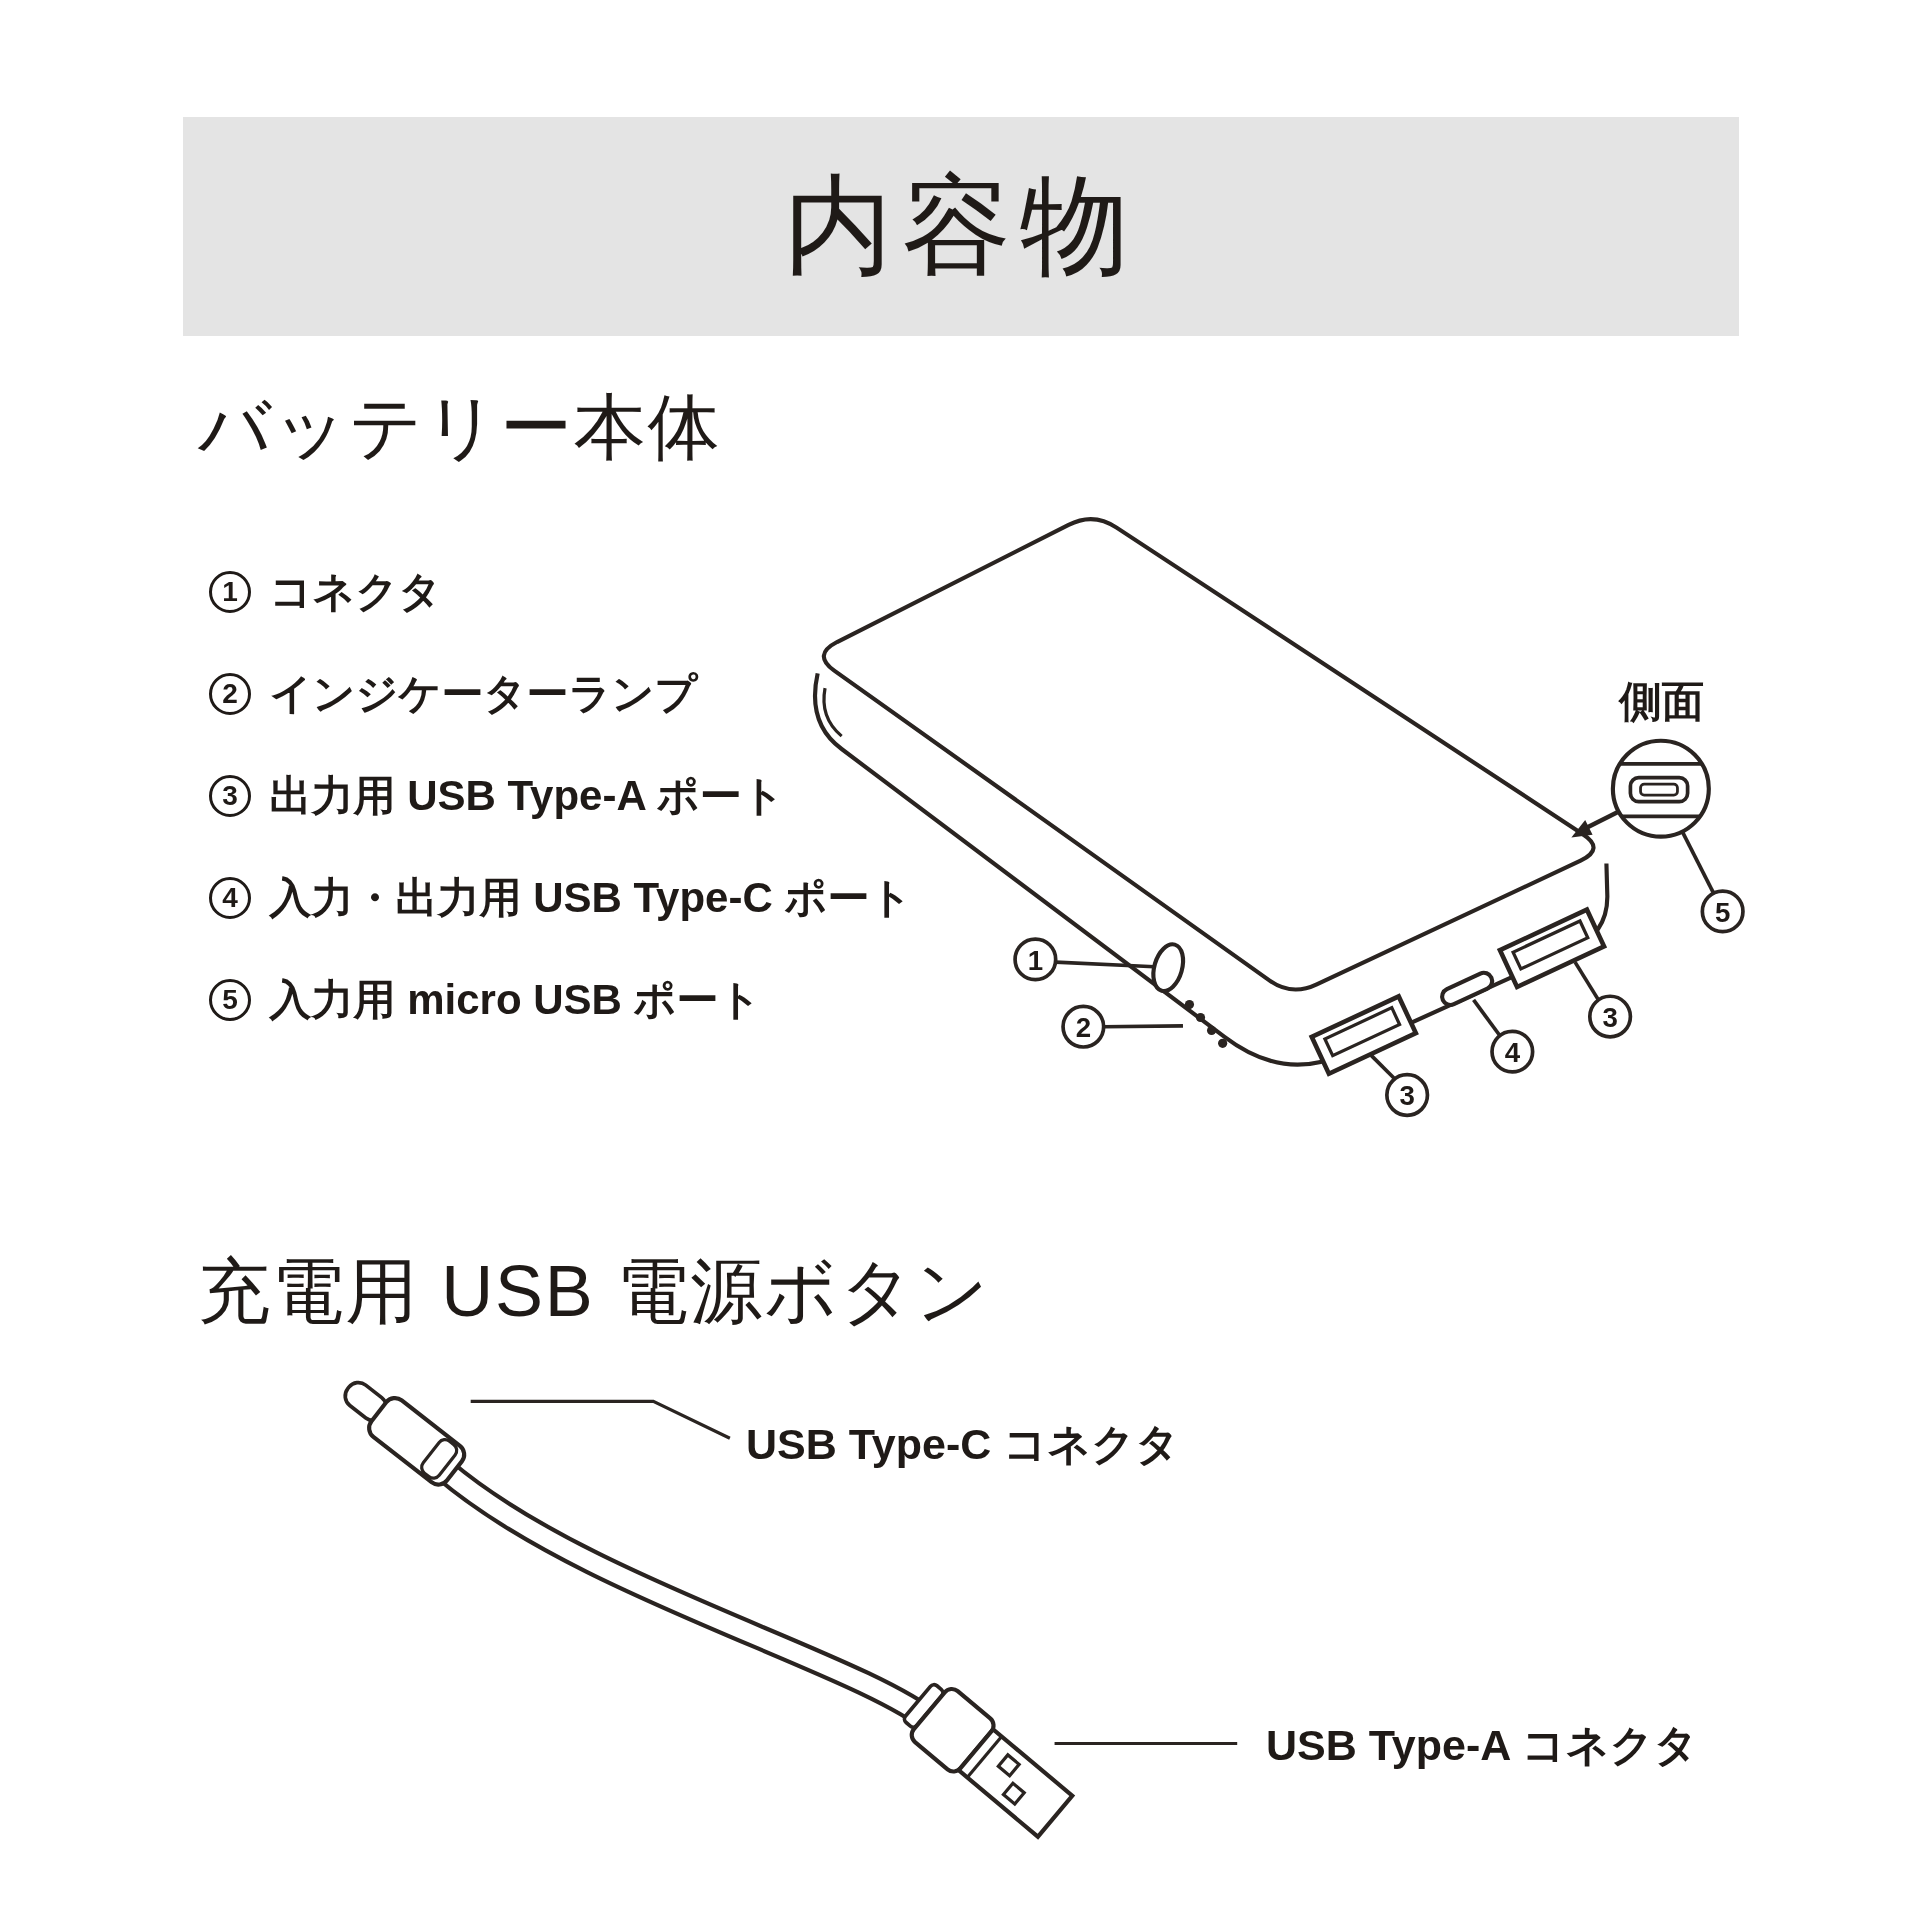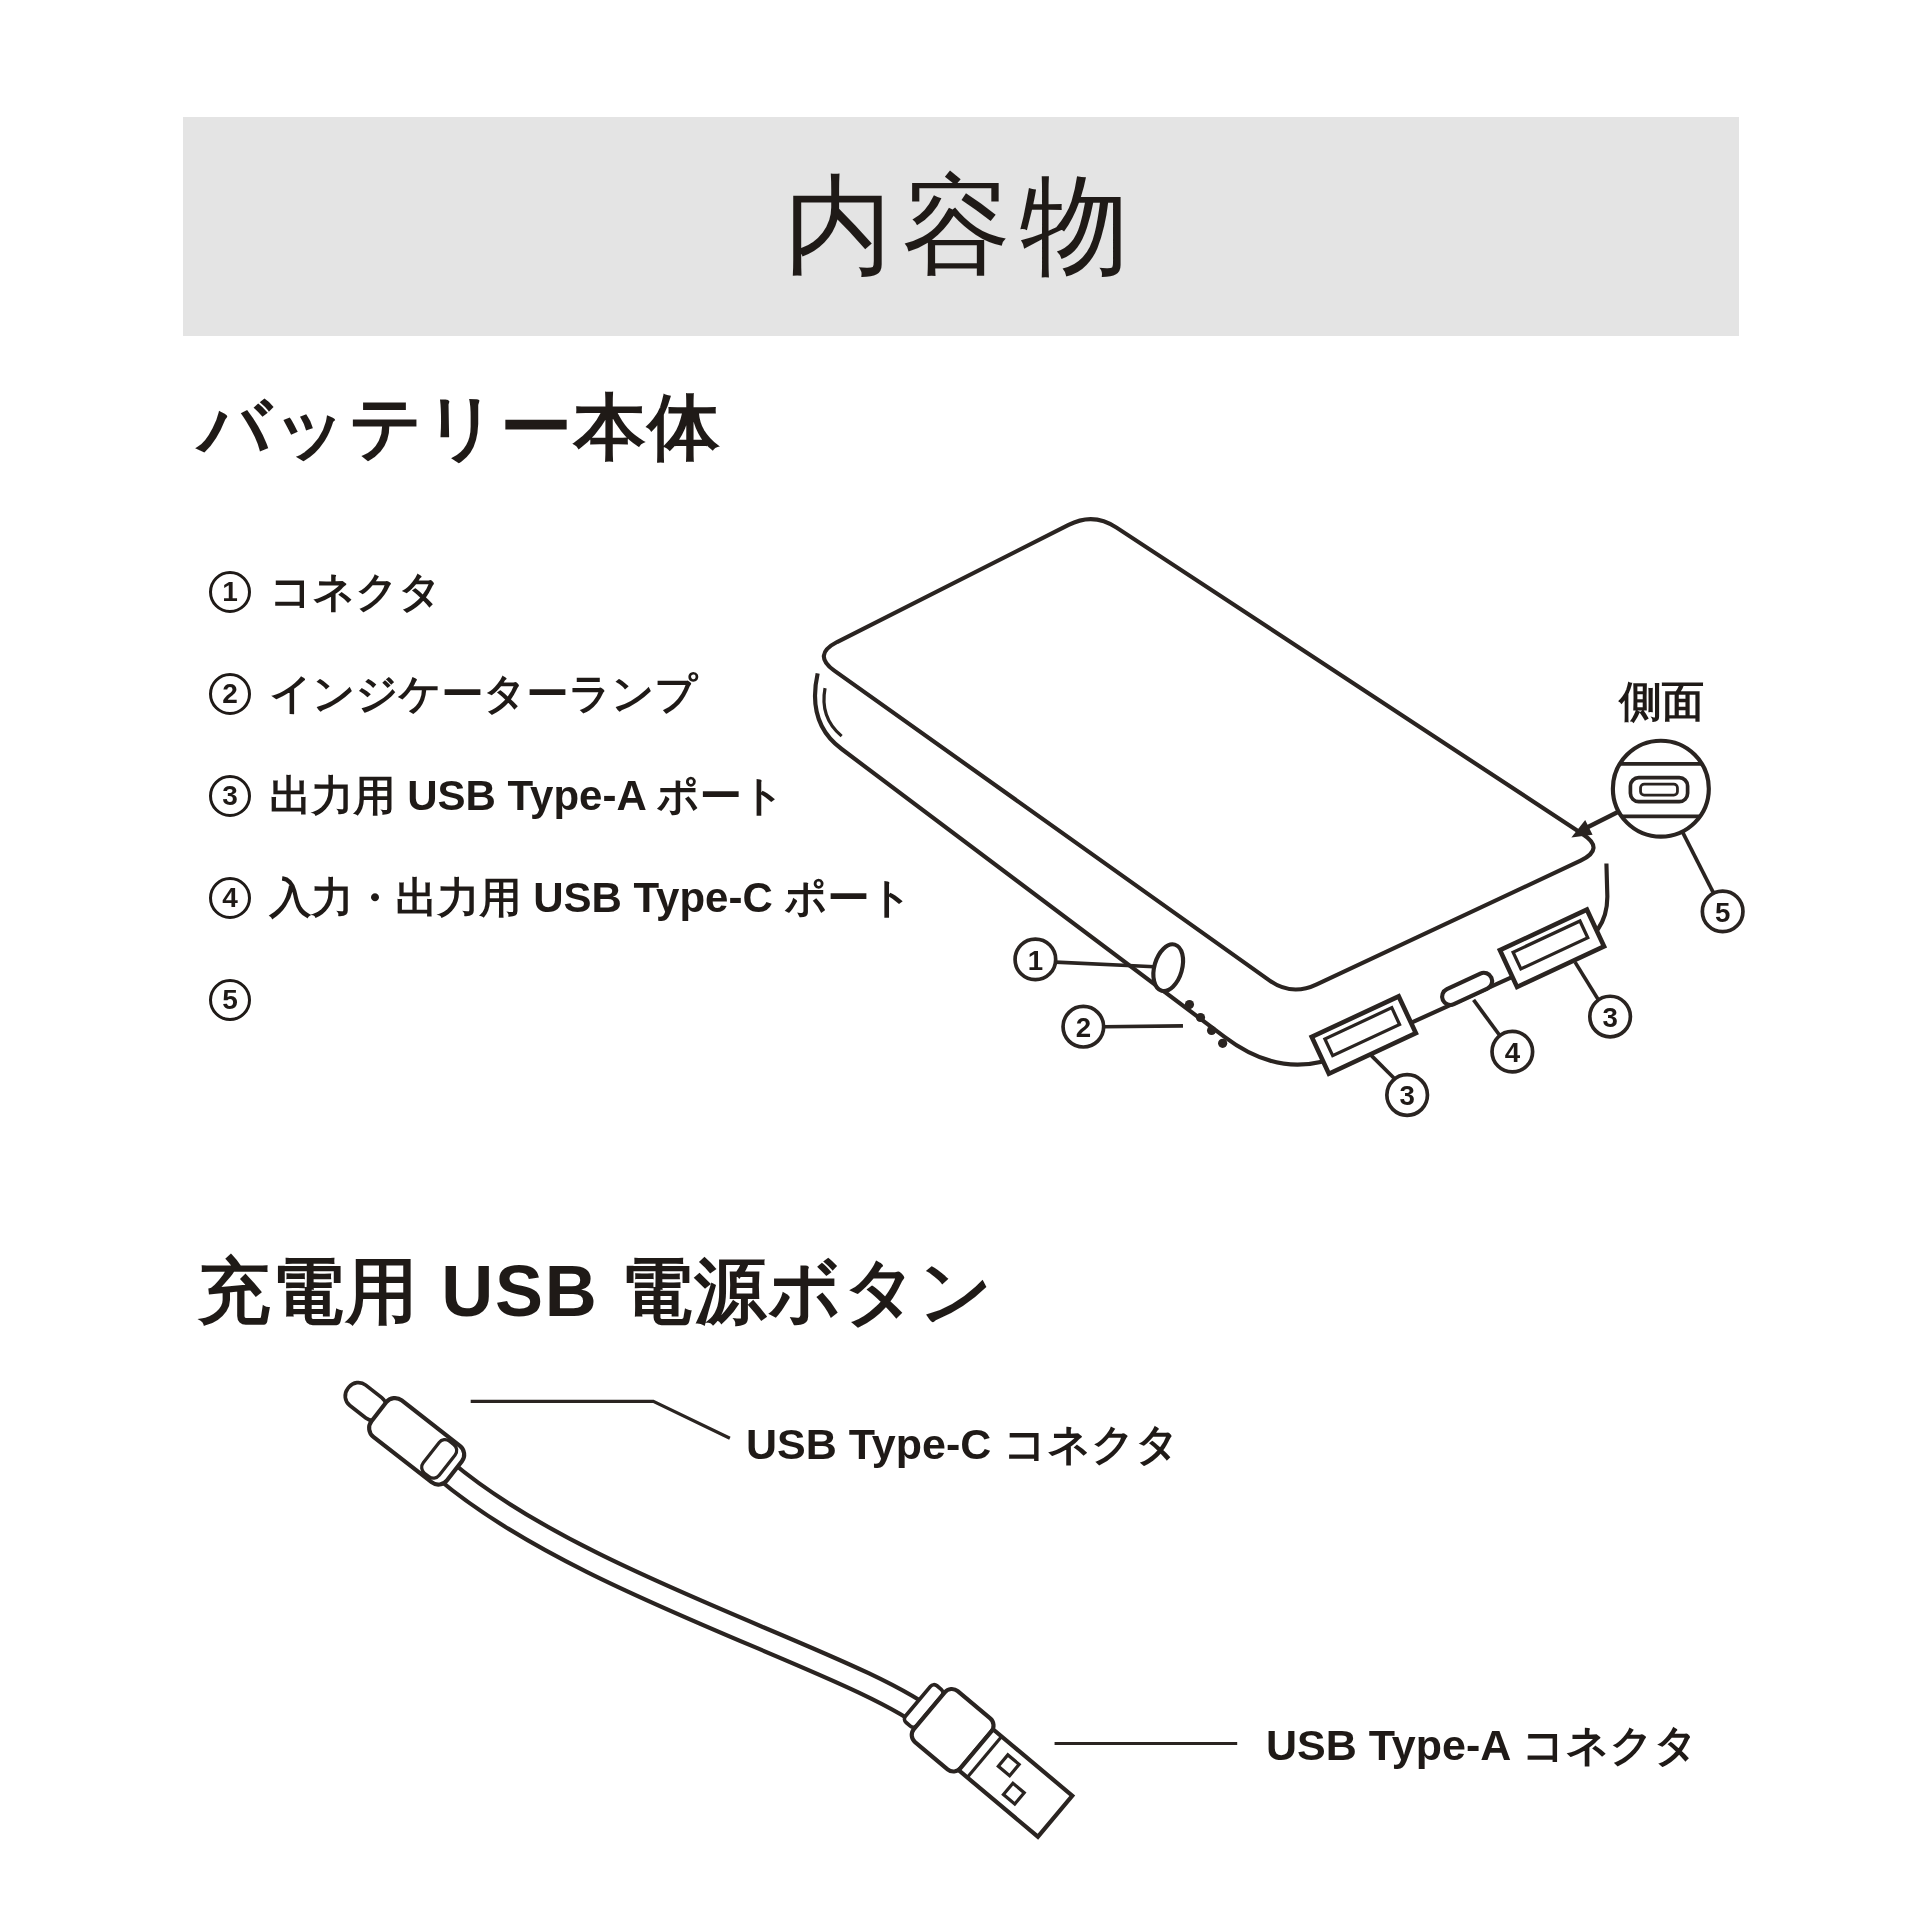--- a/index.html
+++ b/index.html
@@ -1,21 +1,21 @@
 <!DOCTYPE html>
 <html style="font-size:14.8px"><head>
 <meta charset="utf-8">
 <style>
   html,body{margin:0;padding:0;background:#fff;}
   .page{position:relative;width:1923px;height:1923px;background:#ffffff;overflow:hidden;
         font-family:"Liberation Sans",sans-serif;color:#1f1a17;}
   .banner{position:absolute;left:183px;top:117px;width:1556px;height:219px;background:#e4e4e4;
           display:flex;align-items:center;justify-content:center;}
   .banner-title{font-size:109px;font-weight:500;letter-spacing:9.2px;}
-  .sec-heading{position:absolute;font-size:72px;font-weight:700;letter-spacing:1.8px;white-space:nowrap;}
+  .sec-heading{position:absolute;font-size:72px;font-weight:400;letter-spacing:1.8px;white-space:nowrap;}
   #heading-battery{left:198px;top:380px;}
   #heading-cable{left:198px;top:1244px;}
   .parts-list{position:absolute;left:209px;top:541px;}
   .part-item{display:flex;align-items:center;height:102px;font-size:42px;font-weight:700;white-space:nowrap;}
   .cnum{display:inline-flex;width:42px;height:42px;border:3.2px solid #1f1a17;border-radius:50%;
         align-items:center;justify-content:center;font-size:28px;font-weight:700;margin-right:18.5px;
         box-sizing:border-box;flex-shrink:0;}
   svg{position:absolute;}
   #bank-svg{left:766px;top:498px;}
   #cable-svg{left:305px;top:1357px;}
@@ -51,20 +51,21 @@
     <div class="part-item">
       <span class="cnum">3</span>
       <span>出力用 USB Type-A ポート</span>
     </div>
     <div class="part-item">
       <span class="cnum">4</span>
       <span>入力・出力用 USB Type-C ポート</span>
     </div>
     <div class="part-item">
       <span class="cnum">5</span>
+      <span>入力用 micro USB ポート</span>
     </div>
   </div>
 
   <svg id="bank-svg" width="1024" height="646" viewBox="0 0 1110 700">
 
     <path class="fw" stroke-width="4.5" d="M 56 190 Q 44 244 82 272 L 497 584 Q 563 634 628 601 L 871 491 Q 912 473 912 432 L 911 396"></path>
 
     <path class="fw" stroke-width="4.5" d="M 77 156 L 328 29 Q 355 15 380 32 L 885 364 Q 910 380 883 393 L 597 527 Q 570 540 546 523 L 74 187 Q 50 170 77 156 Z"></path>
     <path class="ln" stroke-width="3.5" d="M 64 206 Q 58 238 82 258"></path>
 

